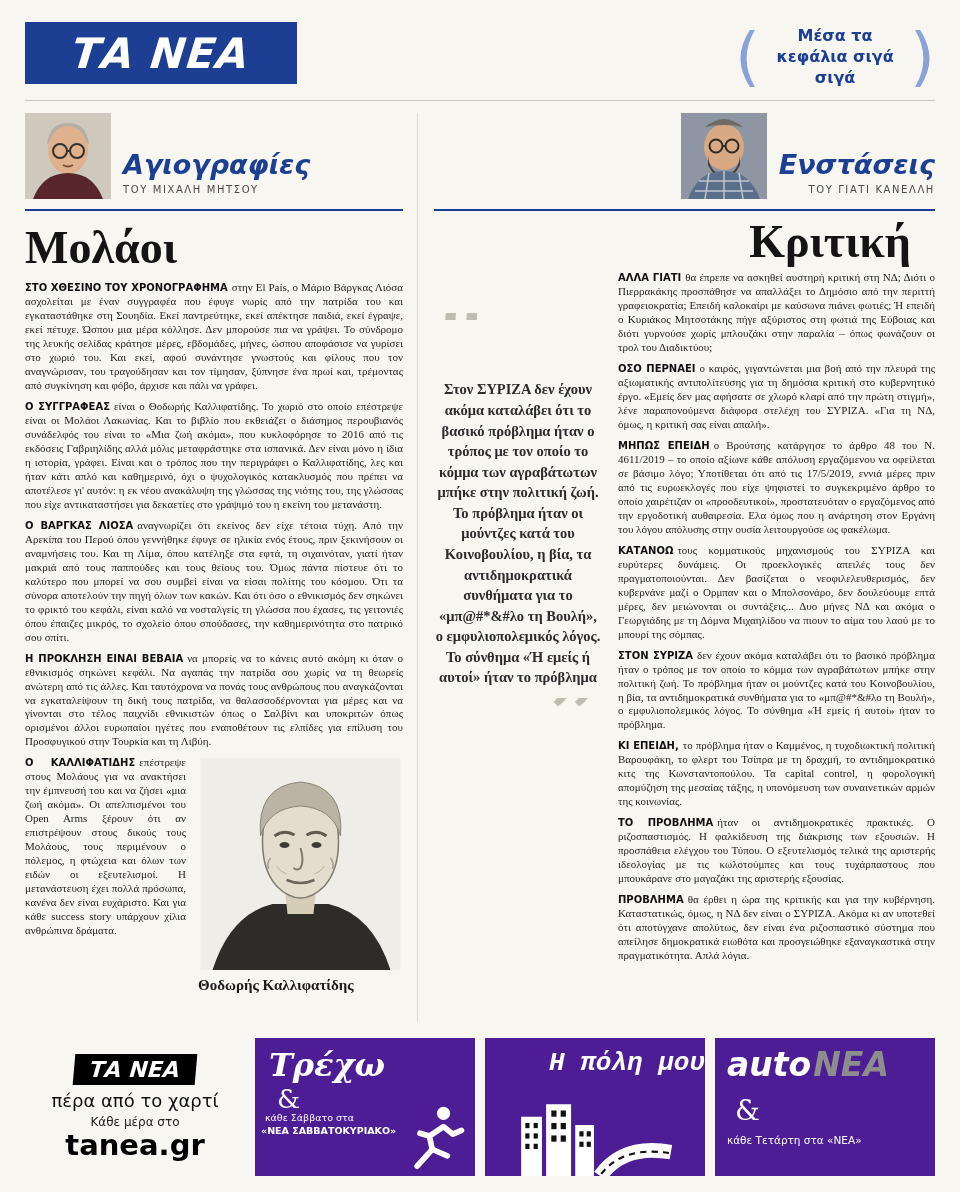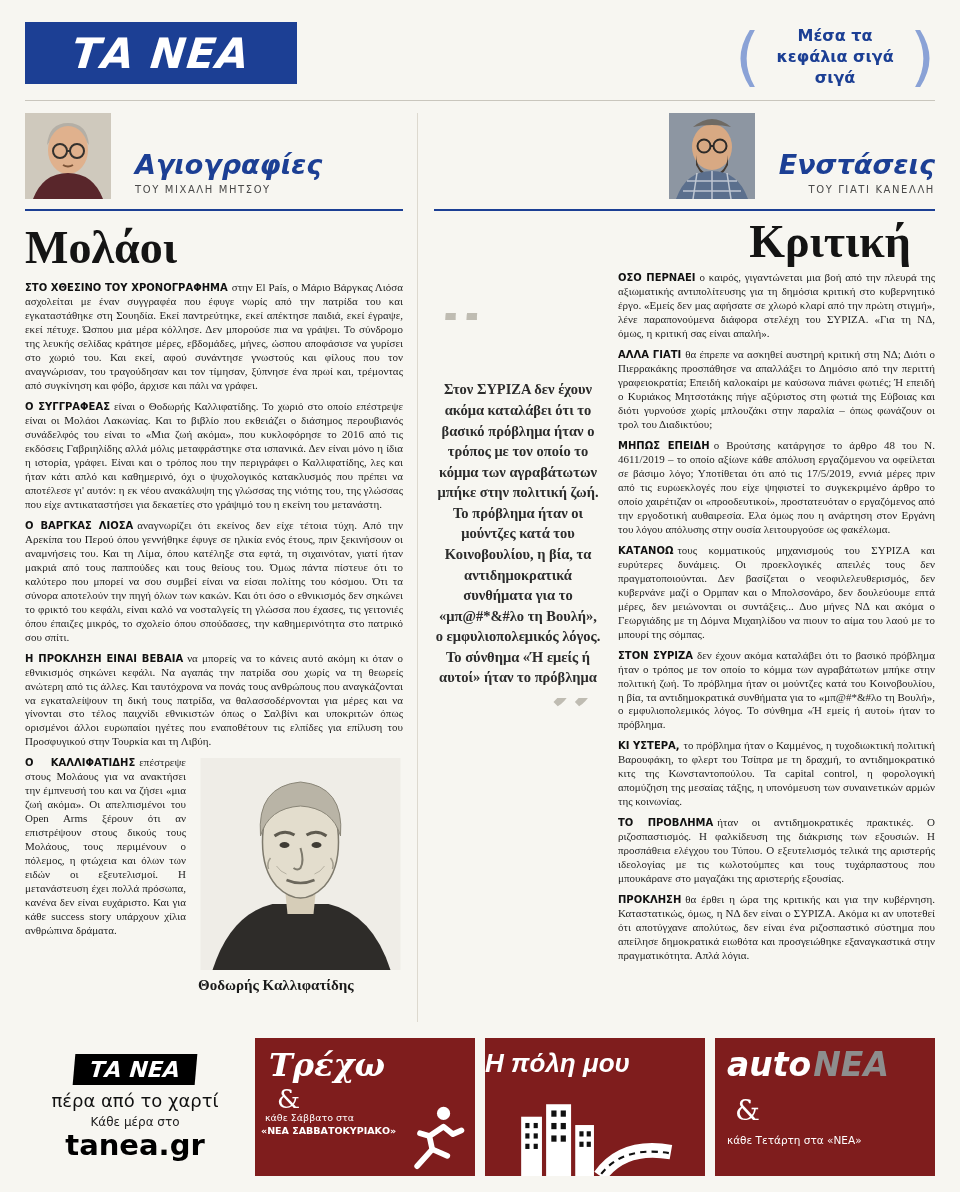--- a/index.html
+++ b/index.html
@@ -17,21 +17,21 @@
   .header-note { display:flex; align-items:center; gap:4px; margin-top:4px; }
   .paren { font-size:64px; color:#8aa2d6; font-family:"DejaVu Sans", sans-serif; line-height:0.85; font-weight:normal; }
   .note-text { color:#1c3f94; font-family:"DejaVu Sans", sans-serif; font-weight:bold; font-size:16px;
                width:142px; text-align:center; line-height:1.3; }
 
   
   .content { display:flex; margin-top:12px; flex:1; }
   .col-left { width:392px; flex:none; padding-right:14px; }
   .col-right { flex:1; padding-left:16px; border-left:1px solid #ddd9cf; }
 
-  .article-head { display:flex; gap:24px; padding-bottom:10px; border-bottom:2px solid #1c3f94; align-items:flex-end; }
+  .article-head { display:flex; gap:12px; padding-bottom:10px; border-bottom:2px solid #1c3f94; align-items:flex-end; }
   .article-head.right { justify-content:flex-end; }
   .photo { width:86px; height:86px; flex:none; }
   .photo svg { width:100%; height:100%; display:block; }
   .head-text { padding-bottom:4px; }
   .head-text.right { text-align:right; }
   .section-title { color:#1c3f94; font-family:"DejaVu Sans", sans-serif; font-style:italic;
                    font-size:27px; font-weight:bold; line-height:1.05; }
   .byline { font-family:"DejaVu Sans", sans-serif; font-size:10px; letter-spacing:1.6px; color:#4a4a4a; margin-top:5px; }
 
   .headline { font-family:"Liberation Serif", serif; font-size:46px; font-weight:bold; color:#141414;
@@ -53,37 +53,37 @@
   .q-mark { font-family:"DejaVu Serif", serif; font-size:110px; color:#bfbcb2; line-height:0.45; height:52px; overflow:hidden; }
   .q-open { text-align:left; }
   .q-close { text-align:right; margin-top:10px; }
   .q-text { font-family:"Liberation Serif", serif; font-weight:bold; font-size:14.5px; line-height:1.42;
             color:#2c2c2c; text-align:center; margin-top:14px; }
   .right-text { flex:1; padding-left:16px; }
 
   
   .promo-row { display:flex; gap:10px; margin-top:16px; }
   .promo { flex:1; height:138px; position:relative; overflow:hidden; }
-  .promo-dark { background:#7f1d1d; color:#fff; }
+  .promo-dark { background:#4c1d95; color:#fff; }
   .promo-light { display:flex; flex-direction:column; align-items:center; justify-content:center; gap:2px; }
   .mini-logo { background:#000; color:#fff; font-family:"DejaVu Sans", sans-serif; font-weight:bold; font-style:italic;
                font-size:22px; padding:3px 16px; transform:skew(-5deg); }
   .promo-light .l1 { font-family:"DejaVu Sans", sans-serif; font-size:18px; color:#111; margin-top:3px; }
   .promo-light .l2 { font-family:"DejaVu Sans", sans-serif; font-size:12px; color:#222; margin-top:2px; }
   .promo-light .site { font-family:"DejaVu Sans", sans-serif; font-weight:bold; font-size:29px; color:#000; line-height:1; }
 
   .promo-trexo .title { font-family:"DejaVu Serif", serif; font-style:italic; font-weight:bold; font-size:32px;
                         position:absolute; top:8px; left:14px; }
   .promo-trexo .amp { font-family:"DejaVu Serif", serif; font-size:26px; position:absolute; top:46px; left:22px; }
   .promo-trexo .s1 { font-family:"DejaVu Sans", sans-serif; font-size:9.5px; position:absolute; top:74px; left:10px; }
   .promo-trexo .s2 { font-family:"DejaVu Sans", sans-serif; font-weight:bold; font-size:9.5px; position:absolute; top:87px; left:6px; }
   .promo-trexo .icon { position:absolute; right:10px; bottom:6px; width:58px; height:66px; }
 
-  .promo-poli .title { font-family:Liberation Sans, sans-serif; font-style:italic; font-weight:bold; font-size:26px;
-                       text-align:left; margin-top:10px; }
+  .promo-poli .title { font-family:Liberation Mono, monospace; font-style:italic; font-weight:bold; font-size:26px;
+                       text-align:right; margin-top:10px; }
   .promo-poli .icon { position:absolute; left:6px; right:6px; bottom:0; height:78px; }
   .promo-poli .icon svg { width:100%; height:100%; }
 
   .promo-web .title { font-family:"DejaVu Serif", serif; font-style:italic; font-weight:bold; font-size:30px;
                       position:absolute; top:10px; left:14px; line-height:1; }
   .promo-web .subtitle { font-family:"DejaVu Serif", serif; font-style:italic; font-size:17px;
                          position:absolute; top:46px; left:16px; }
   .promo-web .icon { position:absolute; right:10px; bottom:8px; width:86px; height:64px; }
 
   .promo-auto .title-row { position:absolute; top:10px; left:12px; font-family:"DejaVu Sans", sans-serif;
@@ -191,28 +191,28 @@
 
       <div class="right-body-row">
         <aside class="pullquote">
           <div class="q-mark q-open">“</div>
           <div class="q-text">Στον ΣΥΡΙΖΑ δεν έχουν ακόμα καταλάβει ότι το βασικό πρόβλημα ήταν ο τρόπος με τον οποίο το κόμμα των αγραβάτωτων μπήκε στην πολιτική ζωή. Το πρόβλημα ήταν οι μούντζες κατά του Κοινοβουλίου, η βία, τα αντιδημοκρατικά συνθήματα για το «μπ@#*&amp;#λο τη Βουλή», ο εμφυλιοπολεμικός λόγος. Το σύνθημα «Ή εμείς ή αυτοί» ήταν το πρόβλημα</div>
           <div class="q-mark q-close">”</div>
         </aside>
 
         <div class="right-text">
           <h1 class="headline headline-right">Κριτική</h1>
+          <p><strong class="lead">ΑΛΛΑ ΓΙΑΤΙ</strong><span>θα έπρεπε να ασκηθεί αυστηρή κριτική στη ΝΔ; Διότι ο Πιερρακάκης προσπάθησε να απαλλάξει το Δημόσιο από την περιττή γραφειοκρατία; Επειδή καλοκαίρι με καύσωνα πιάνει φωτιές; Ή επειδή ο Κυριάκος Μητσοτάκης πήγε αξύριστος στη φωτιά της Εύβοιας και διότι γυρνούσε χωρίς μπλουζάκι στην παραλία – όπως φωνάζουν οι τρολ του Διαδικτύου;</span></p>
           <p><strong class="lead">ΟΣΟ ΠΕΡΝΑΕΙ</strong><span>ο καιρός, γιγαντώνεται μια βοή από την πλευρά της αξιωματικής αντιπολίτευσης για τη δημόσια κριτική στο κυβερνητικό έργο. «Εμείς δεν μας αφήσατε σε χλωρό κλαρί από την πρώτη στιγμή», λένε παραπονούμενα διάφορα στελέχη του ΣΥΡΙΖΑ. «Για τη ΝΔ, όμως, η κριτική σας είναι απαλή».</span></p>
-          <p><strong class="lead">ΑΛΛΑ ΓΙΑΤΙ</strong><span>θα έπρεπε να ασκηθεί αυστηρή κριτική στη ΝΔ; Διότι ο Πιερρακάκης προσπάθησε να απαλλάξει το Δημόσιο από την περιττή γραφειοκρατία; Επειδή καλοκαίρι με καύσωνα πιάνει φωτιές; Ή επειδή ο Κυριάκος Μητσοτάκης πήγε αξύριστος στη φωτιά της Εύβοιας και διότι γυρνούσε χωρίς μπλουζάκι στην παραλία – όπως φωνάζουν οι τρολ του Διαδικτύου;</span></p>
           <p><strong class="lead">ΜΗΠΩΣ ΕΠΕΙΔΗ</strong><span>ο Βρούτσης κατάργησε το άρθρο 48 του Ν. 4611/2019 – το οποίο αξίωνε κάθε απόλυση εργαζόμενου να οφείλεται σε βάσιμο λόγο; Υποτίθεται ότι από τις 17/5/2019, εννιά μέρες πριν από τις ευρωεκλογές που είχε ψηφιστεί το συγκεκριμένο άρθρο το οποίο χαιρέτιζαν οι «προοδευτικοί», προστατευόταν ο εργαζόμενος από την εργοδοτική αυθαιρεσία. Ελα όμως που η ανάρτηση στον Εργάνη του λόγου απόλυσης στην ουσία λειτουργούσε ως φακέλωμα.</span></p>
           <p><strong class="lead">ΚΑΤΑΝΟΩ</strong><span>τους κομματικούς μηχανισμούς του ΣΥΡΙΖΑ και ευρύτερες δυνάμεις. Οι προεκλογικές απειλές τους δεν πραγματοποιούνται. Δεν βασίζεται ο νεοφιλελευθερισμός, δεν κυβερνάνε μαζί ο Ορμπαν και ο Μπολσονάρο, δεν δουλεύουμε επτά μέρες, δεν μειώνονται οι συντάξεις... Δυο μήνες ΝΔ και ακόμα ο Γεωργιάδης με τη Δόμνα Μιχαηλίδου να πιουν το αίμα του λαού με το μπουρί της σόμπας.</span></p>
           <p><strong class="lead">ΣΤΟΝ ΣΥΡΙΖΑ</strong><span>δεν έχουν ακόμα καταλάβει ότι το βασικό πρόβλημα ήταν ο τρόπος με τον οποίο το κόμμα των αγραβάτωτων μπήκε στην πολιτική ζωή. Το πρόβλημα ήταν οι μούντζες κατά του Κοινοβουλίου, η βία, τα αντιδημοκρατικά συνθήματα για το «μπ@#*&amp;#λο τη Βουλή», ο εμφυλιοπολεμικός λόγος. Το σύνθημα «Ή εμείς ή αυτοί» ήταν το πρόβλημα.</span></p>
-          <p><strong class="lead">ΚΙ ΥΣΤΕΡΑ,</strong><span>το πρόβλημα ήταν ο Καμμένος, η τυχοδιωκτική πολιτική Βαρουφάκη, το φλερτ του Τσίπρα με τη δραχμή, το αντιδημοκρατικό κιτς της Κωνσταντοπούλου. Τα capital control, η φορολογική απομύζηση της μεσαίας τάξης, η υπονόμευση των συναινετικών αρμών της κοινωνίας.</span></p>
+          <p><strong class="lead">ΚΙ ΕΠΕΙΔΗ,</strong><span>το πρόβλημα ήταν ο Καμμένος, η τυχοδιωκτική πολιτική Βαρουφάκη, το φλερτ του Τσίπρα με τη δραχμή, το αντιδημοκρατικό κιτς της Κωνσταντοπούλου. Τα capital control, η φορολογική απομύζηση της μεσαίας τάξης, η υπονόμευση των συναινετικών αρμών της κοινωνίας.</span></p>
           <p><strong class="lead">ΤΟ ΠΡΟΒΛΗΜΑ</strong><span>ήταν οι αντιδημοκρατικές πρακτικές. Ο ριζοσπαστισμός. Η φαλκίδευση της διάκρισης των εξουσιών. Η προσπάθεια ελέγχου του Τύπου. Ο εξευτελισμός τελικά της αριστερής ιδεολογίας με τις κωλοτούμπες και τους τυχάρπαστους που μπουκάρανε στο μαγαζάκι της αριστερής εξουσίας.</span></p>
-          <p><strong class="lead">ΠΡΟΚΛΗΣΗ</strong><span>θα έρθει η ώρα της κριτικής και για την κυβέρνηση. Καταστατικώς, όμως, η ΝΔ δεν είναι ο ΣΥΡΙΖΑ. Ακόμα κι αν υποτεθεί ότι αποτύγχανε απολύτως, δεν είναι ένα ριζοσπαστικό σύστημα που απείλησε δημοκρατικά ειωθότα και προσγειώθηκε εξαναγκαστικά στην πραγματικότητα. Απλά λόγια.</span></p>
+          <p><strong class="lead">ΠΡΟΒΛΗΜΑ</strong><span>θα έρθει η ώρα της κριτικής και για την κυβέρνηση. Καταστατικώς, όμως, η ΝΔ δεν είναι ο ΣΥΡΙΖΑ. Ακόμα κι αν υποτεθεί ότι αποτύγχανε απολύτως, δεν είναι ένα ριζοσπαστικό σύστημα που απείλησε δημοκρατικά ειωθότα και προσγειώθηκε εξαναγκαστικά στην πραγματικότητα. Απλά λόγια.</span></p>
         </div>
       </div>
     </article>
   </main>
 
   <footer class="promo-row">
 
     <div class="promo promo-light">
       <div class="mini-logo">ΤΑ ΝΕΑ</div>
       <div class="l1">πέρα από το χαρτί</div>

